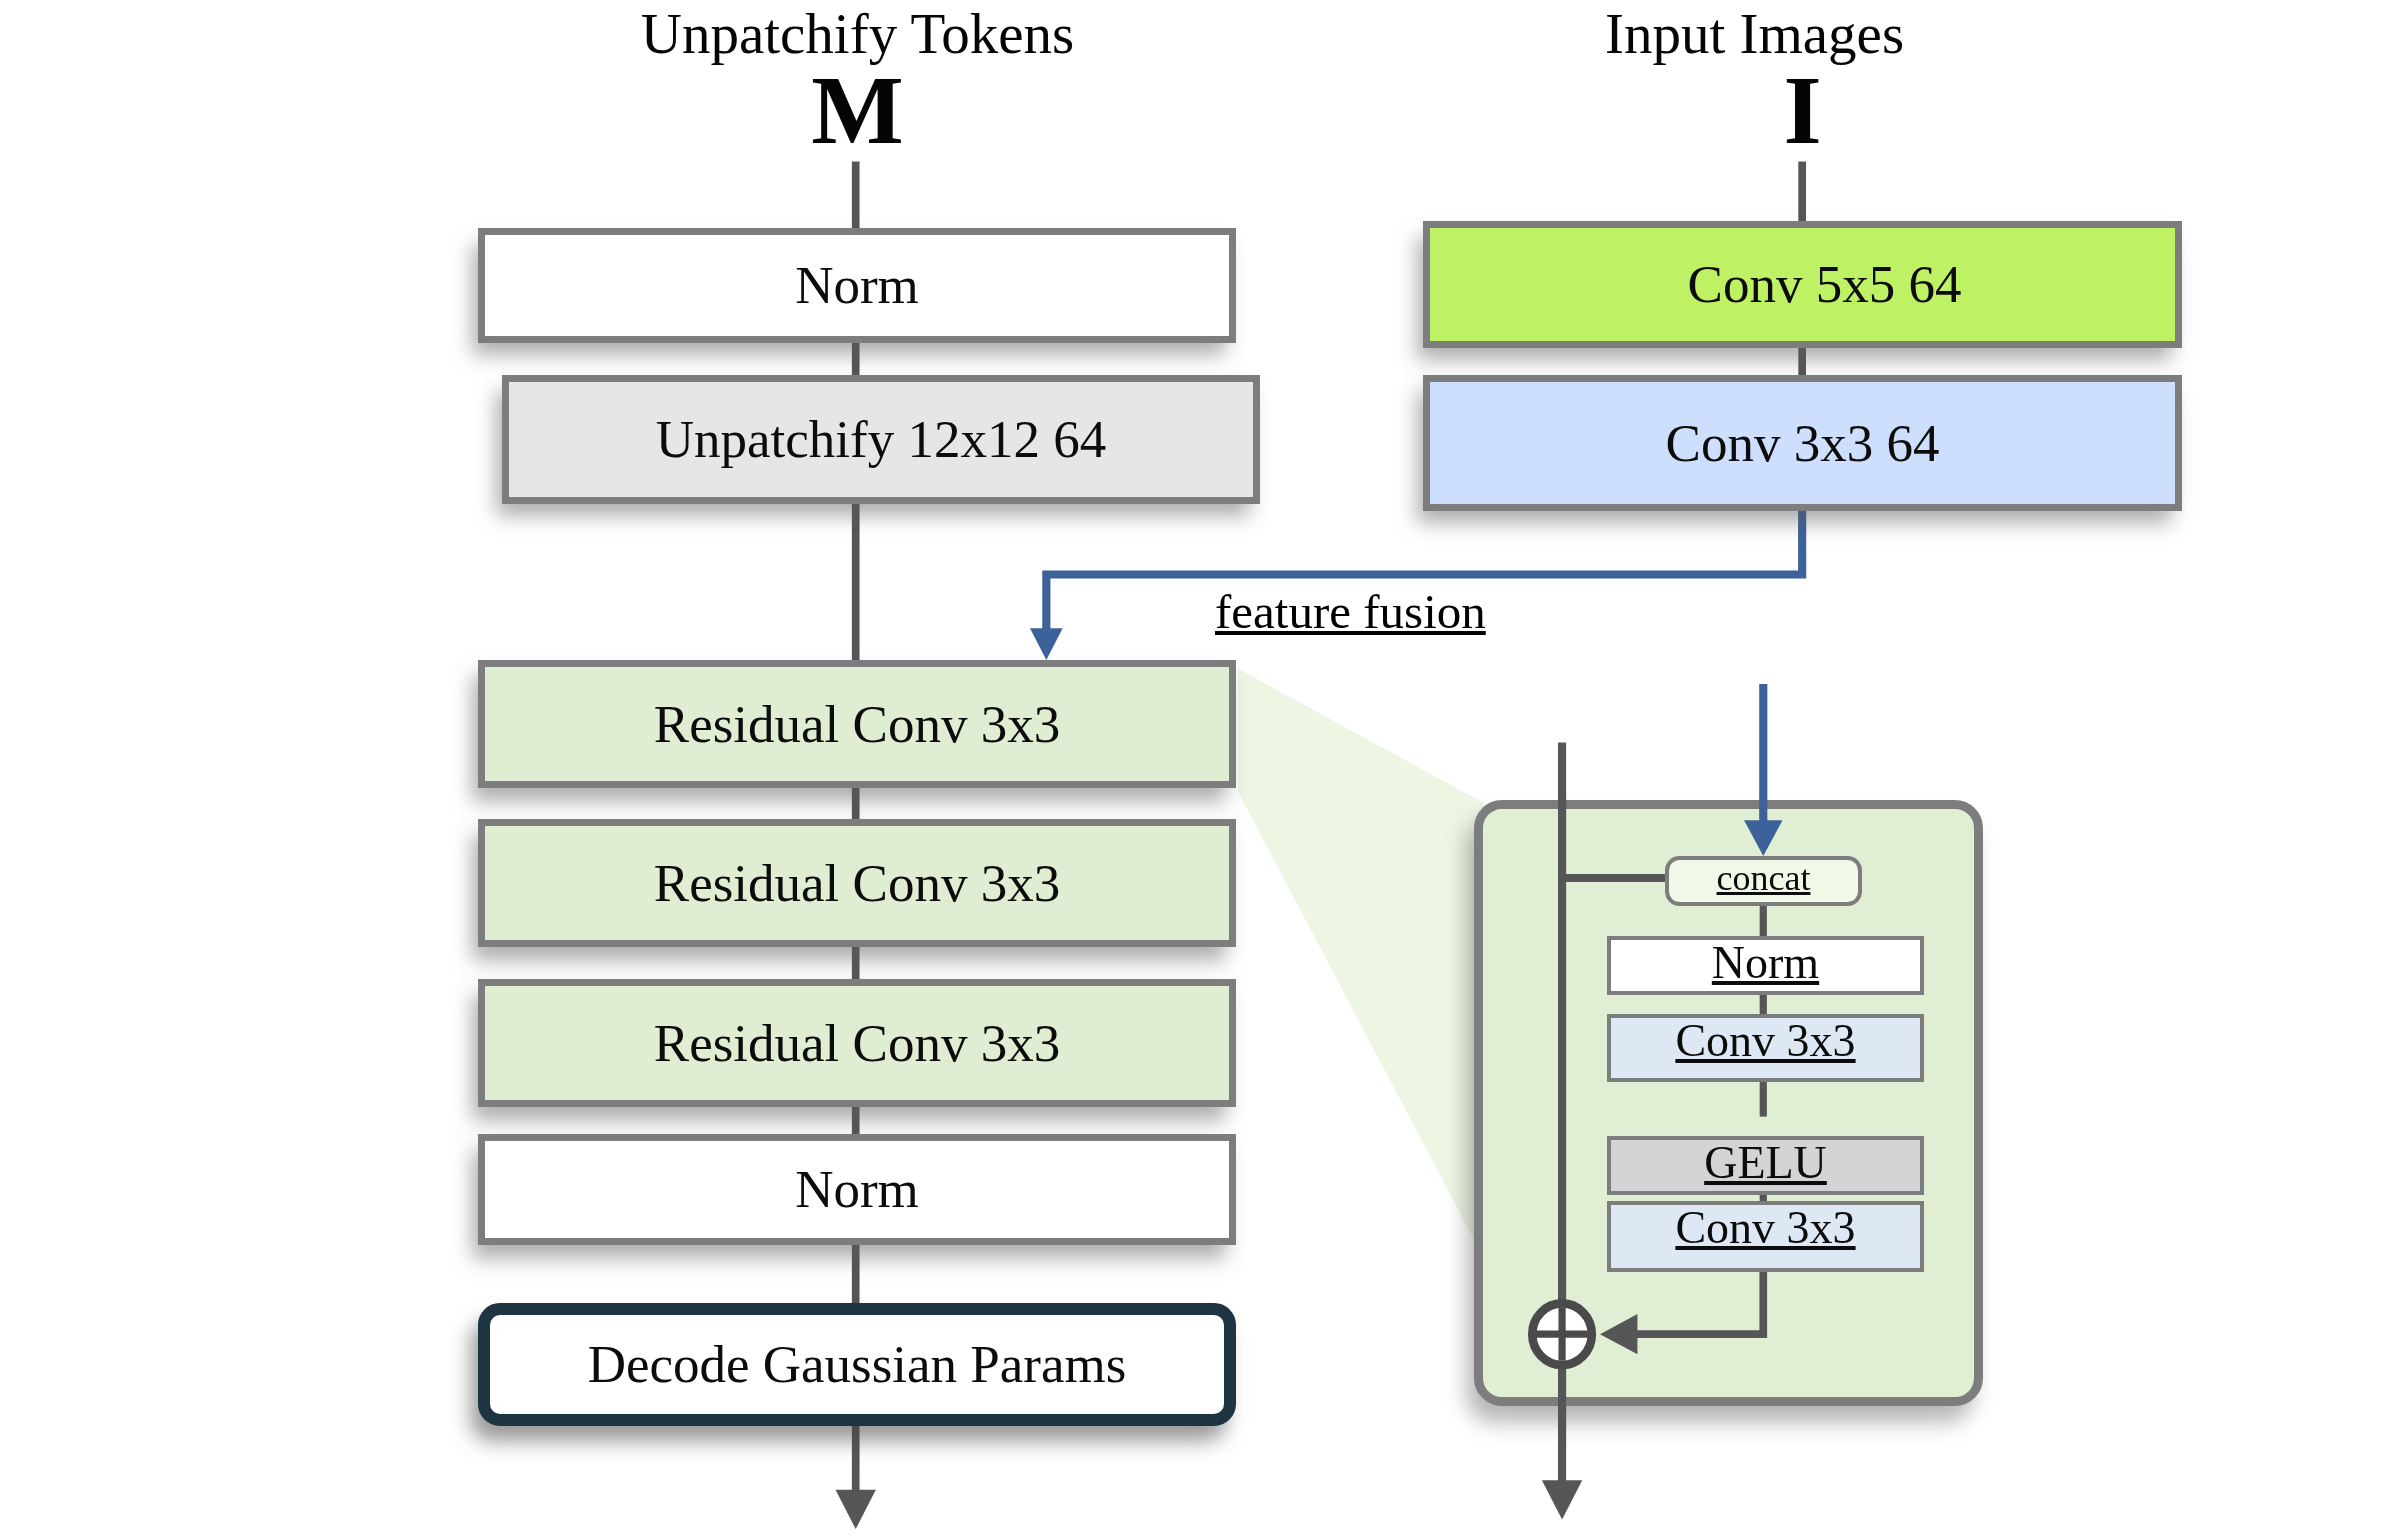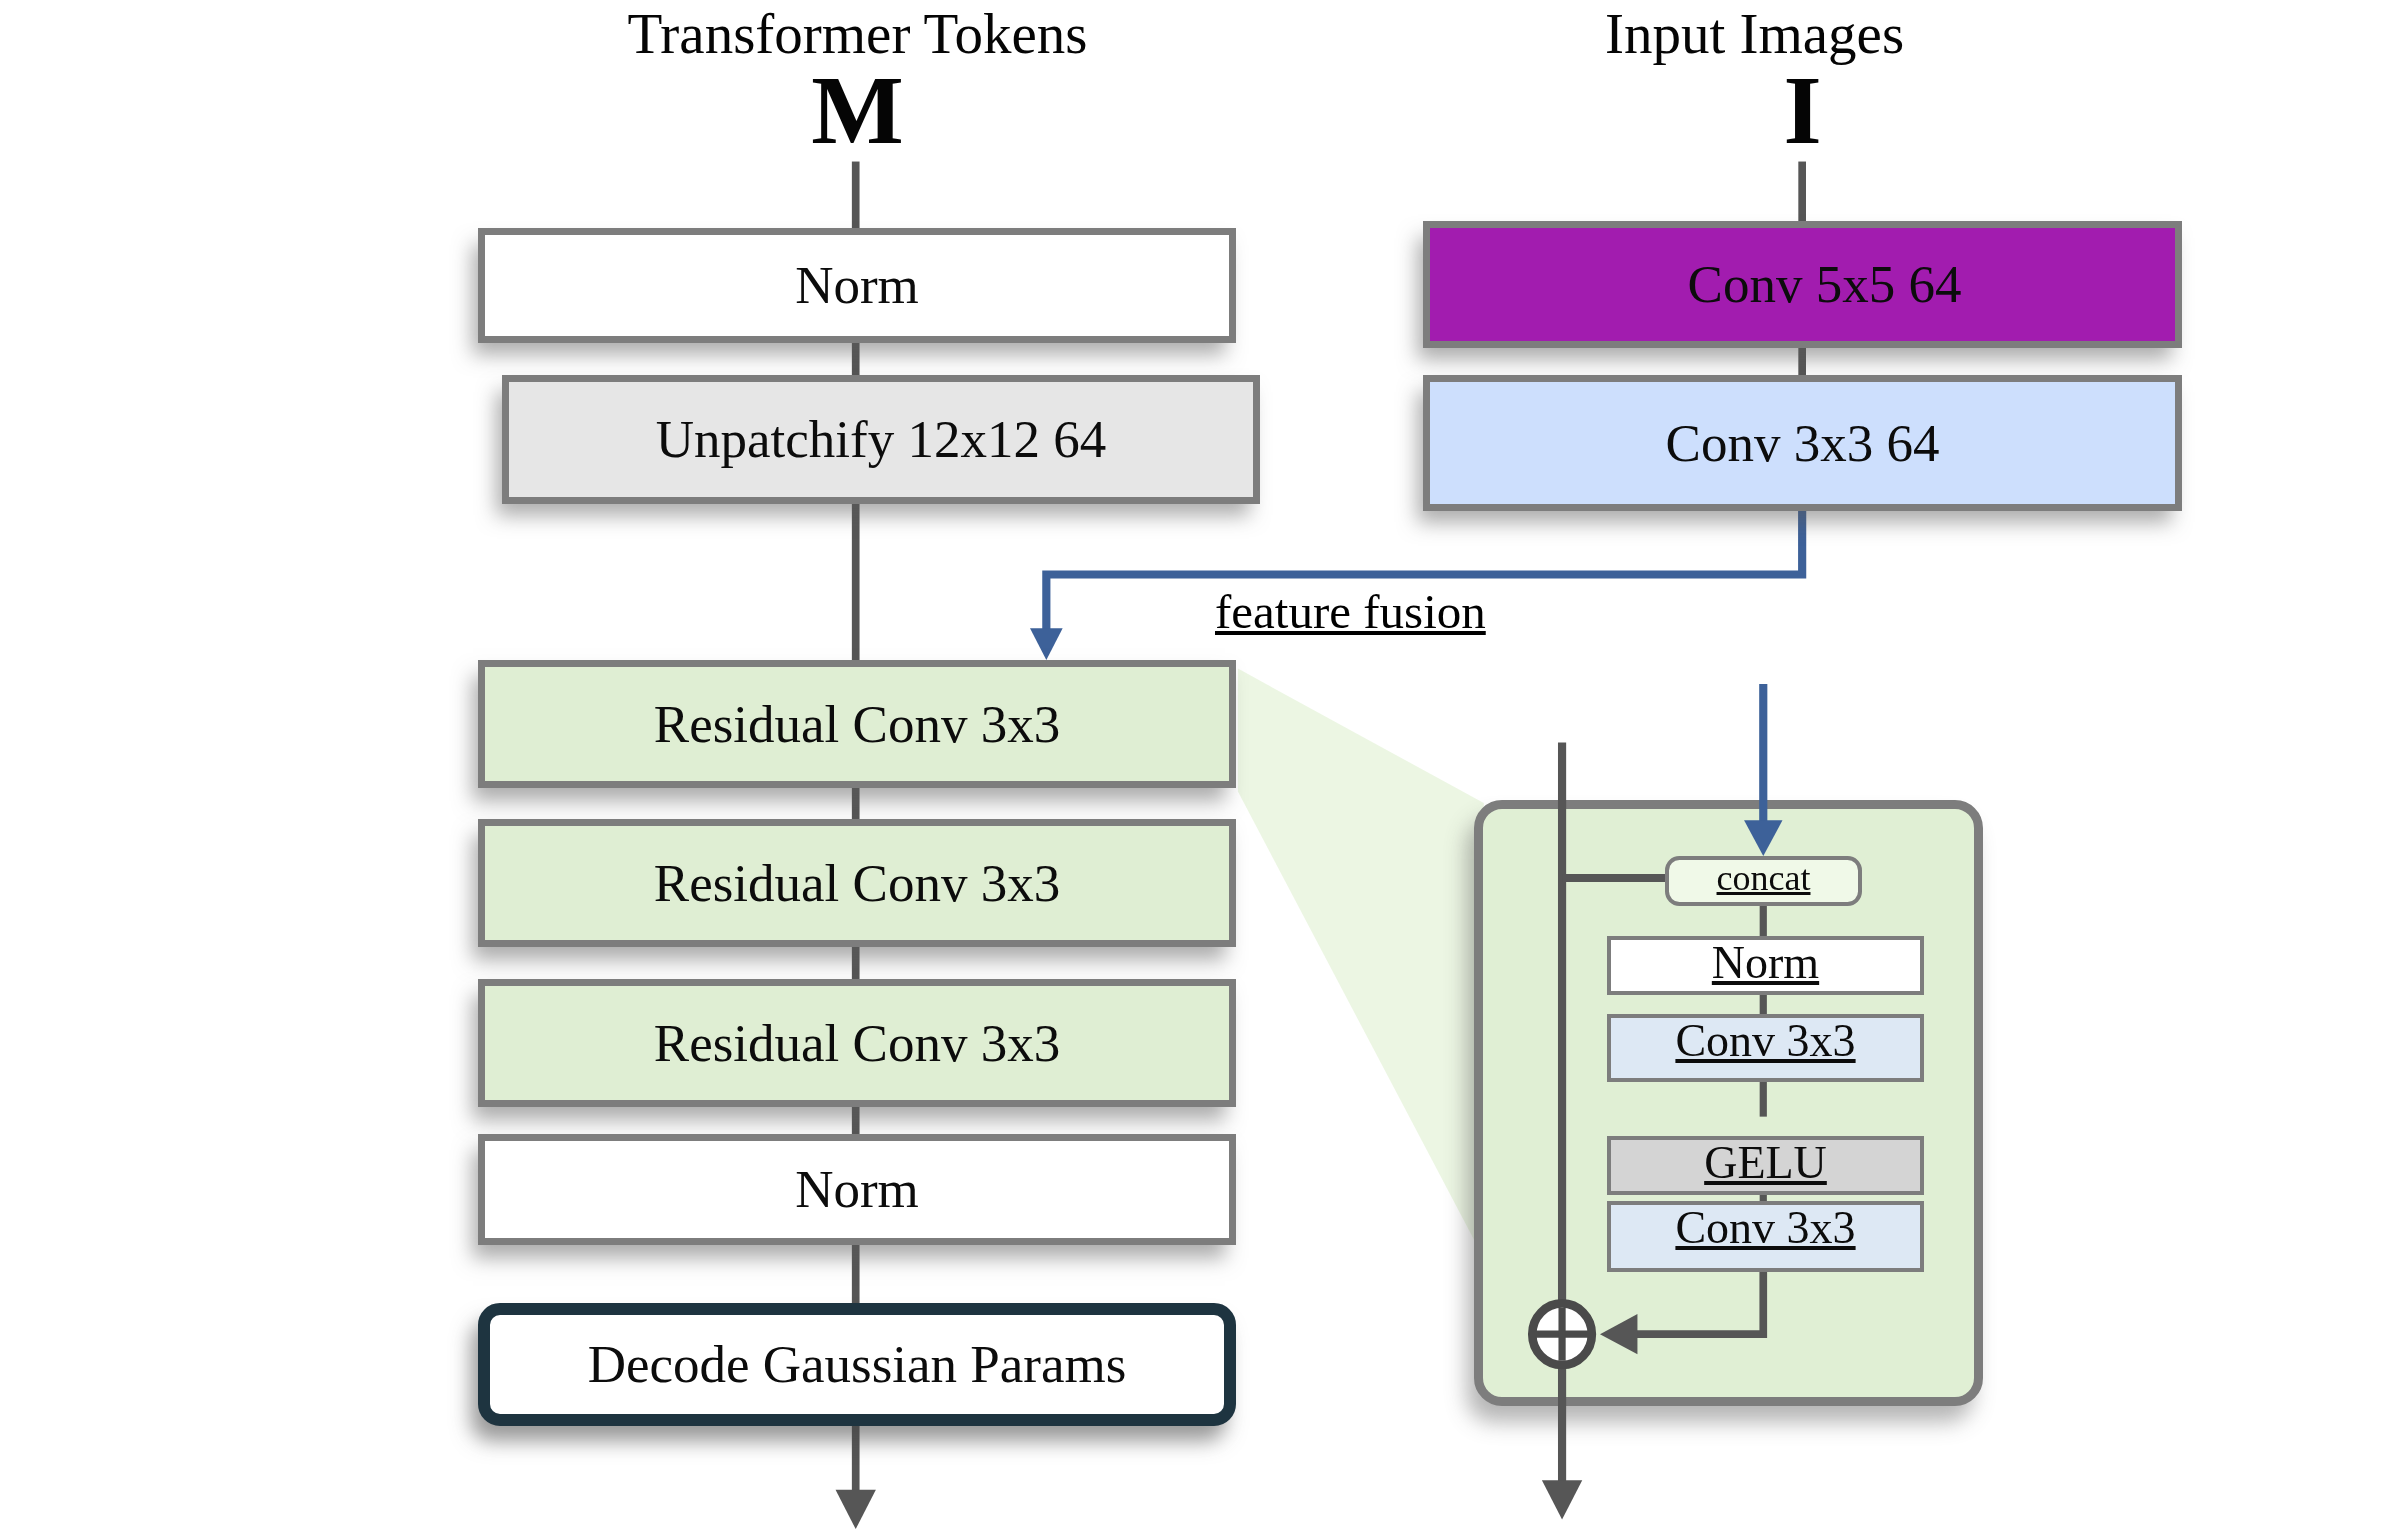--- a/index.html
+++ b/index.html
@@ -20,21 +20,21 @@
   }
   .box{
     position:absolute;box-sizing:border-box;
     border:7.7px solid #7d7d7d;background:#ffffff;
     display:flex;align-items:center;justify-content:center;
     font-size:53px;line-height:1;
     box-shadow:-7.7px 14.4px 19px -1.9px rgba(90,90,90,0.50);
   }
   .box.fill-gray{background:#e6e6e6;}
   .box.fill-green{background:#dfeed3;}
-  .box.fill-blue-light{background:#a21caf;padding-left:44px;}
+  .box.fill-blue-light{background:#bef264;padding-left:44px;}
   .box.fill-blue-med{background:#cddffd;}
   .box.decode{
     border:12.5px solid #1e3440;border-radius:22px;background:#ffffff;
     box-shadow:-8.6px 16.3px 20px -1.9px rgba(70,70,70,0.55);
   }
   .panel{
     position:absolute;box-sizing:border-box;
     border:9.6px solid #7d7d7d;border-radius:28px;background:#e0efd4;
     box-shadow:-8.6px 17.3px 21px -1.9px rgba(90,90,90,0.45);
   }
@@ -94,21 +94,21 @@
     <line x1="3672" y1="2435" x2="3672" y2="2505" stroke="#565656" stroke-width="15"></line>
 
     <polyline points="3672,2645 3672,2778 3408,2778" fill="none" stroke="#565656" stroke-width="16" stroke-linejoin="miter"></polyline>
     <polygon points="3410,2736 3410,2820 3332,2778" fill="#565656"></polygon>
 
     <ellipse cx="3253" cy="2778" rx="62" ry="64" fill="#ffffff" stroke="#4a4a4a" stroke-width="18"></ellipse>
     <line x1="3198" y1="2778" x2="3308" y2="2778" stroke="#4a4a4a" stroke-width="15"></line>
     <line x1="3253" y1="2723" x2="3253" y2="2833" stroke="#4a4a4a" stroke-width="15"></line>
   </svg>
 
-  <div class="title" style="left:425px;top:2.9px;width:865px;">Transformer Tokens</div>
+  <div class="title" style="left:425px;top:2.9px;width:865px;">Unpatchify Tokens</div>
   <div class="symbol" style="left:425px;top:61px;width:865px;">M</div>
 
   <div class="box" style="left:478px;top:228px;width:758px;height:115px;">
     <span>Norm</span>
   </div>
 
   <div class="box fill-gray" style="left:478px;top:375px;width:758px;height:129px;margin-left:24px;">
     <span>Unpatchify 12x12 64</span>
   </div>
 

